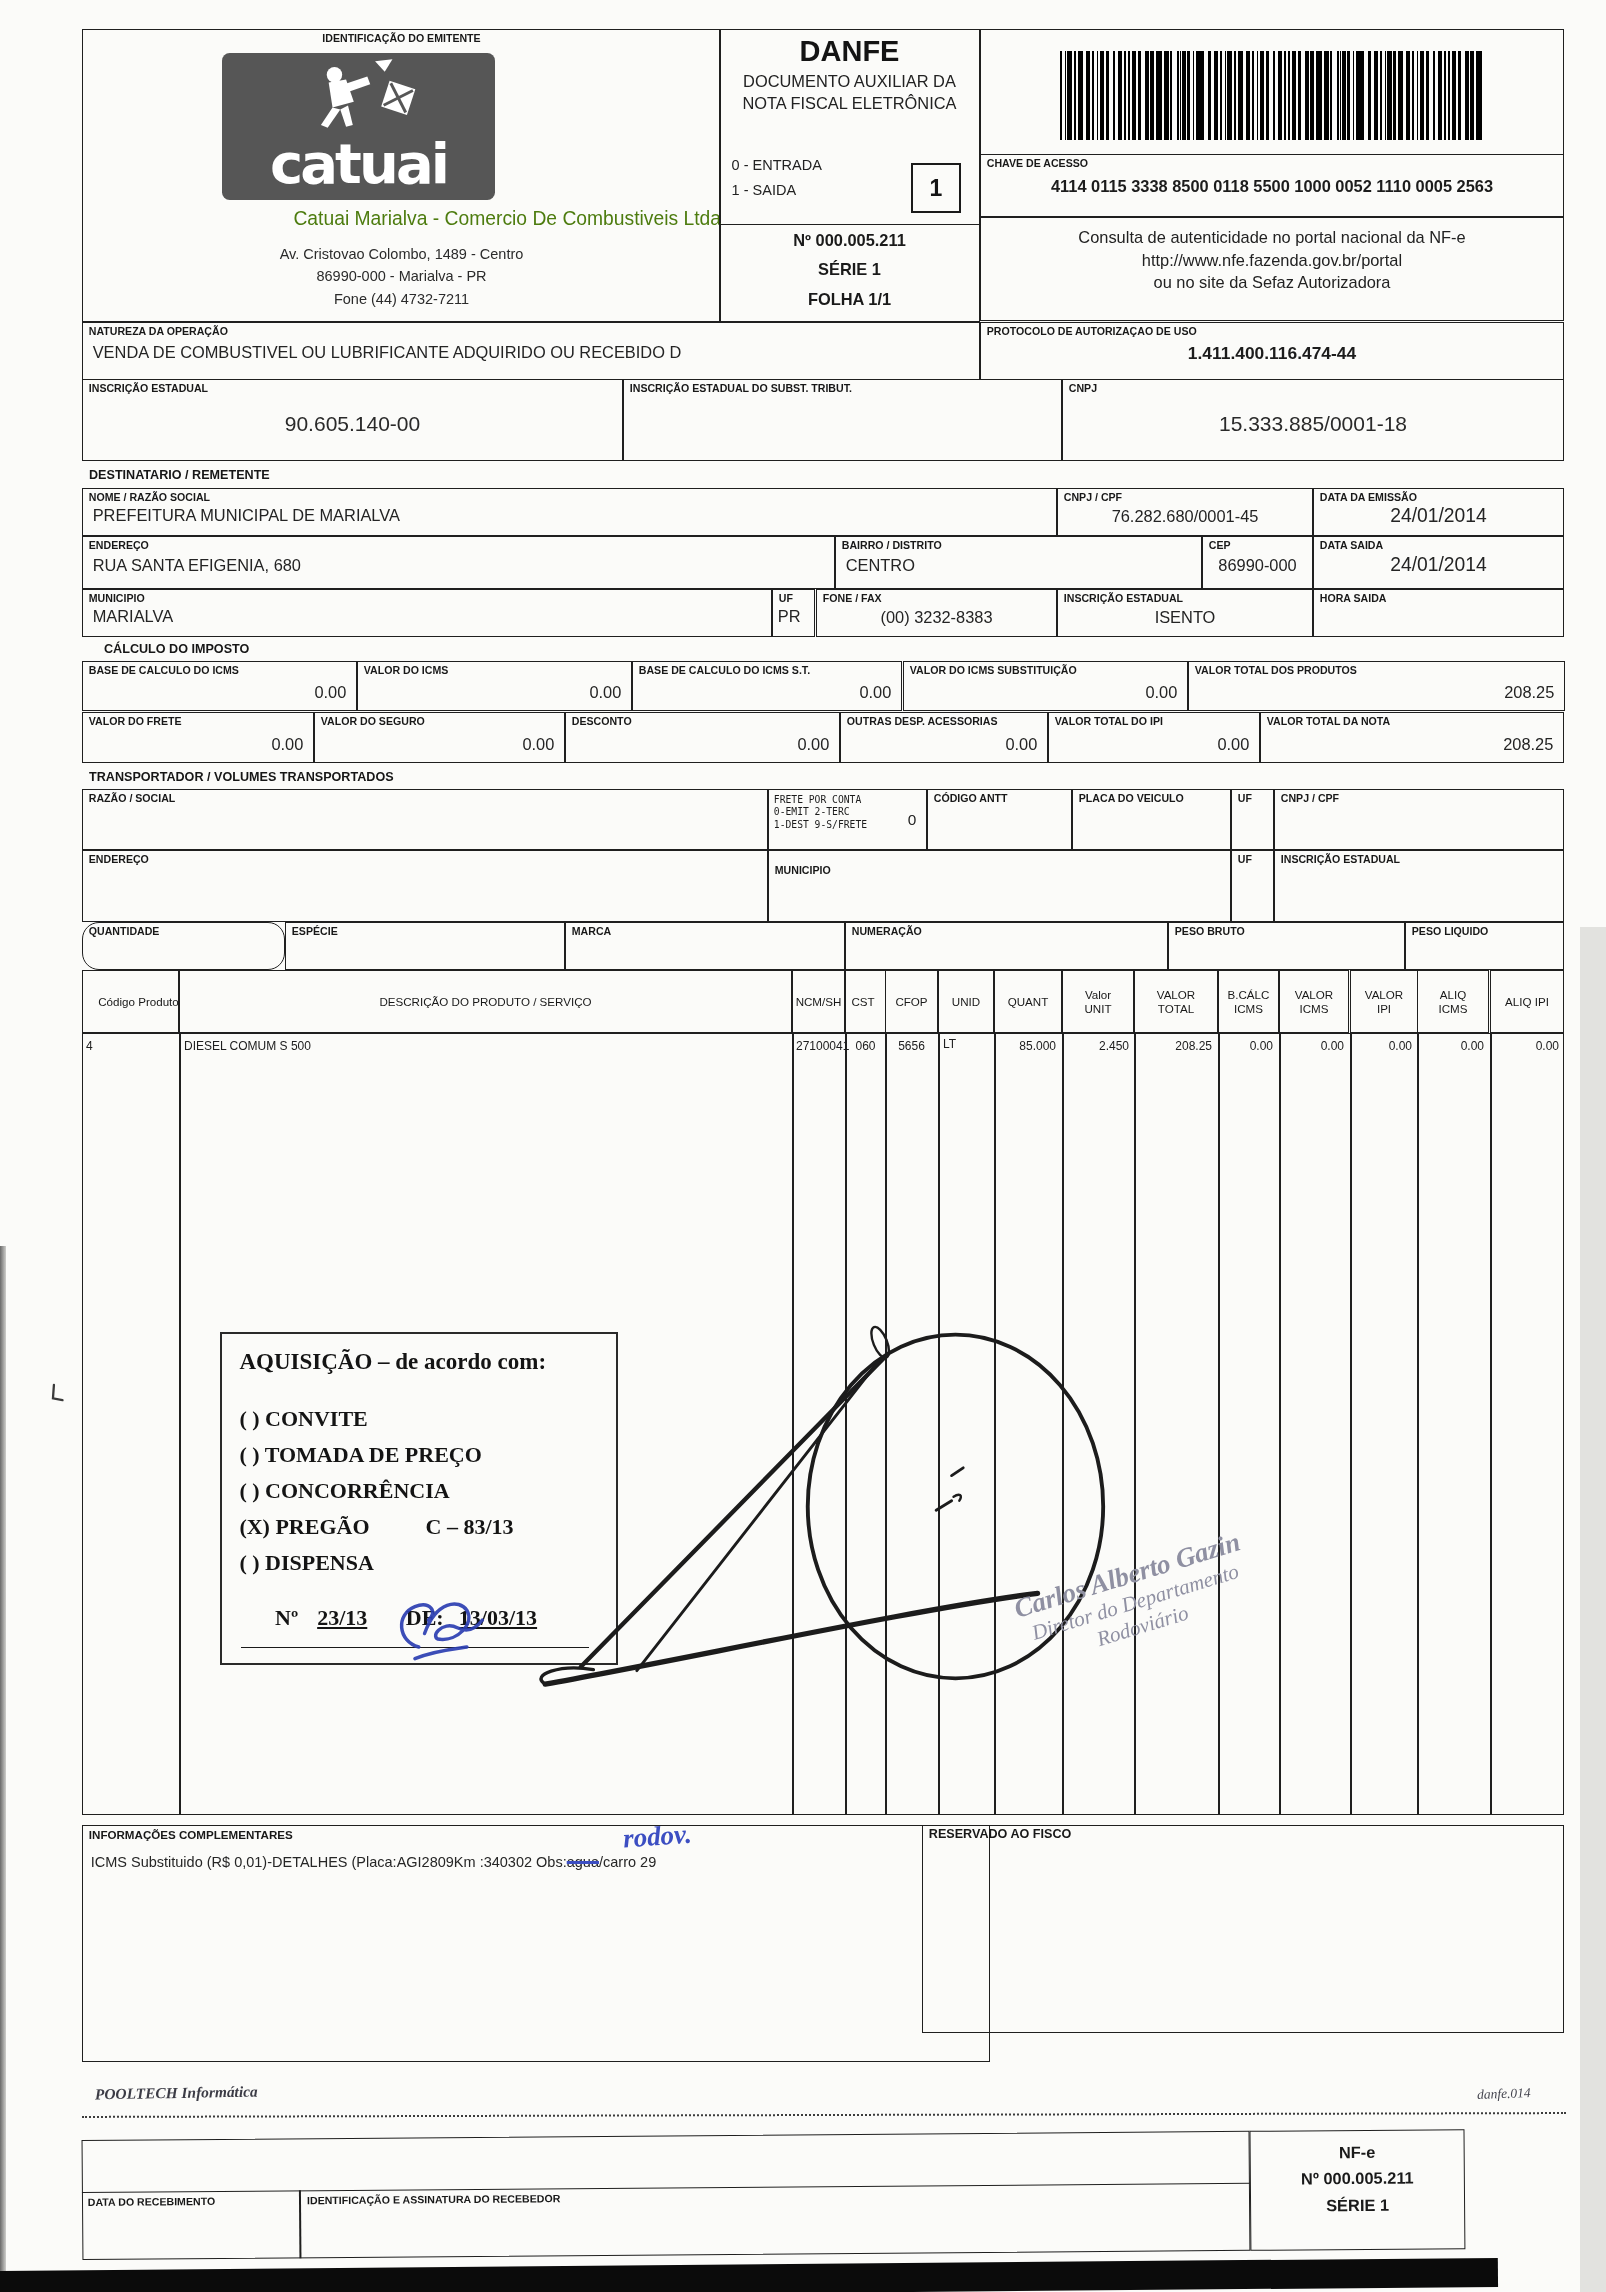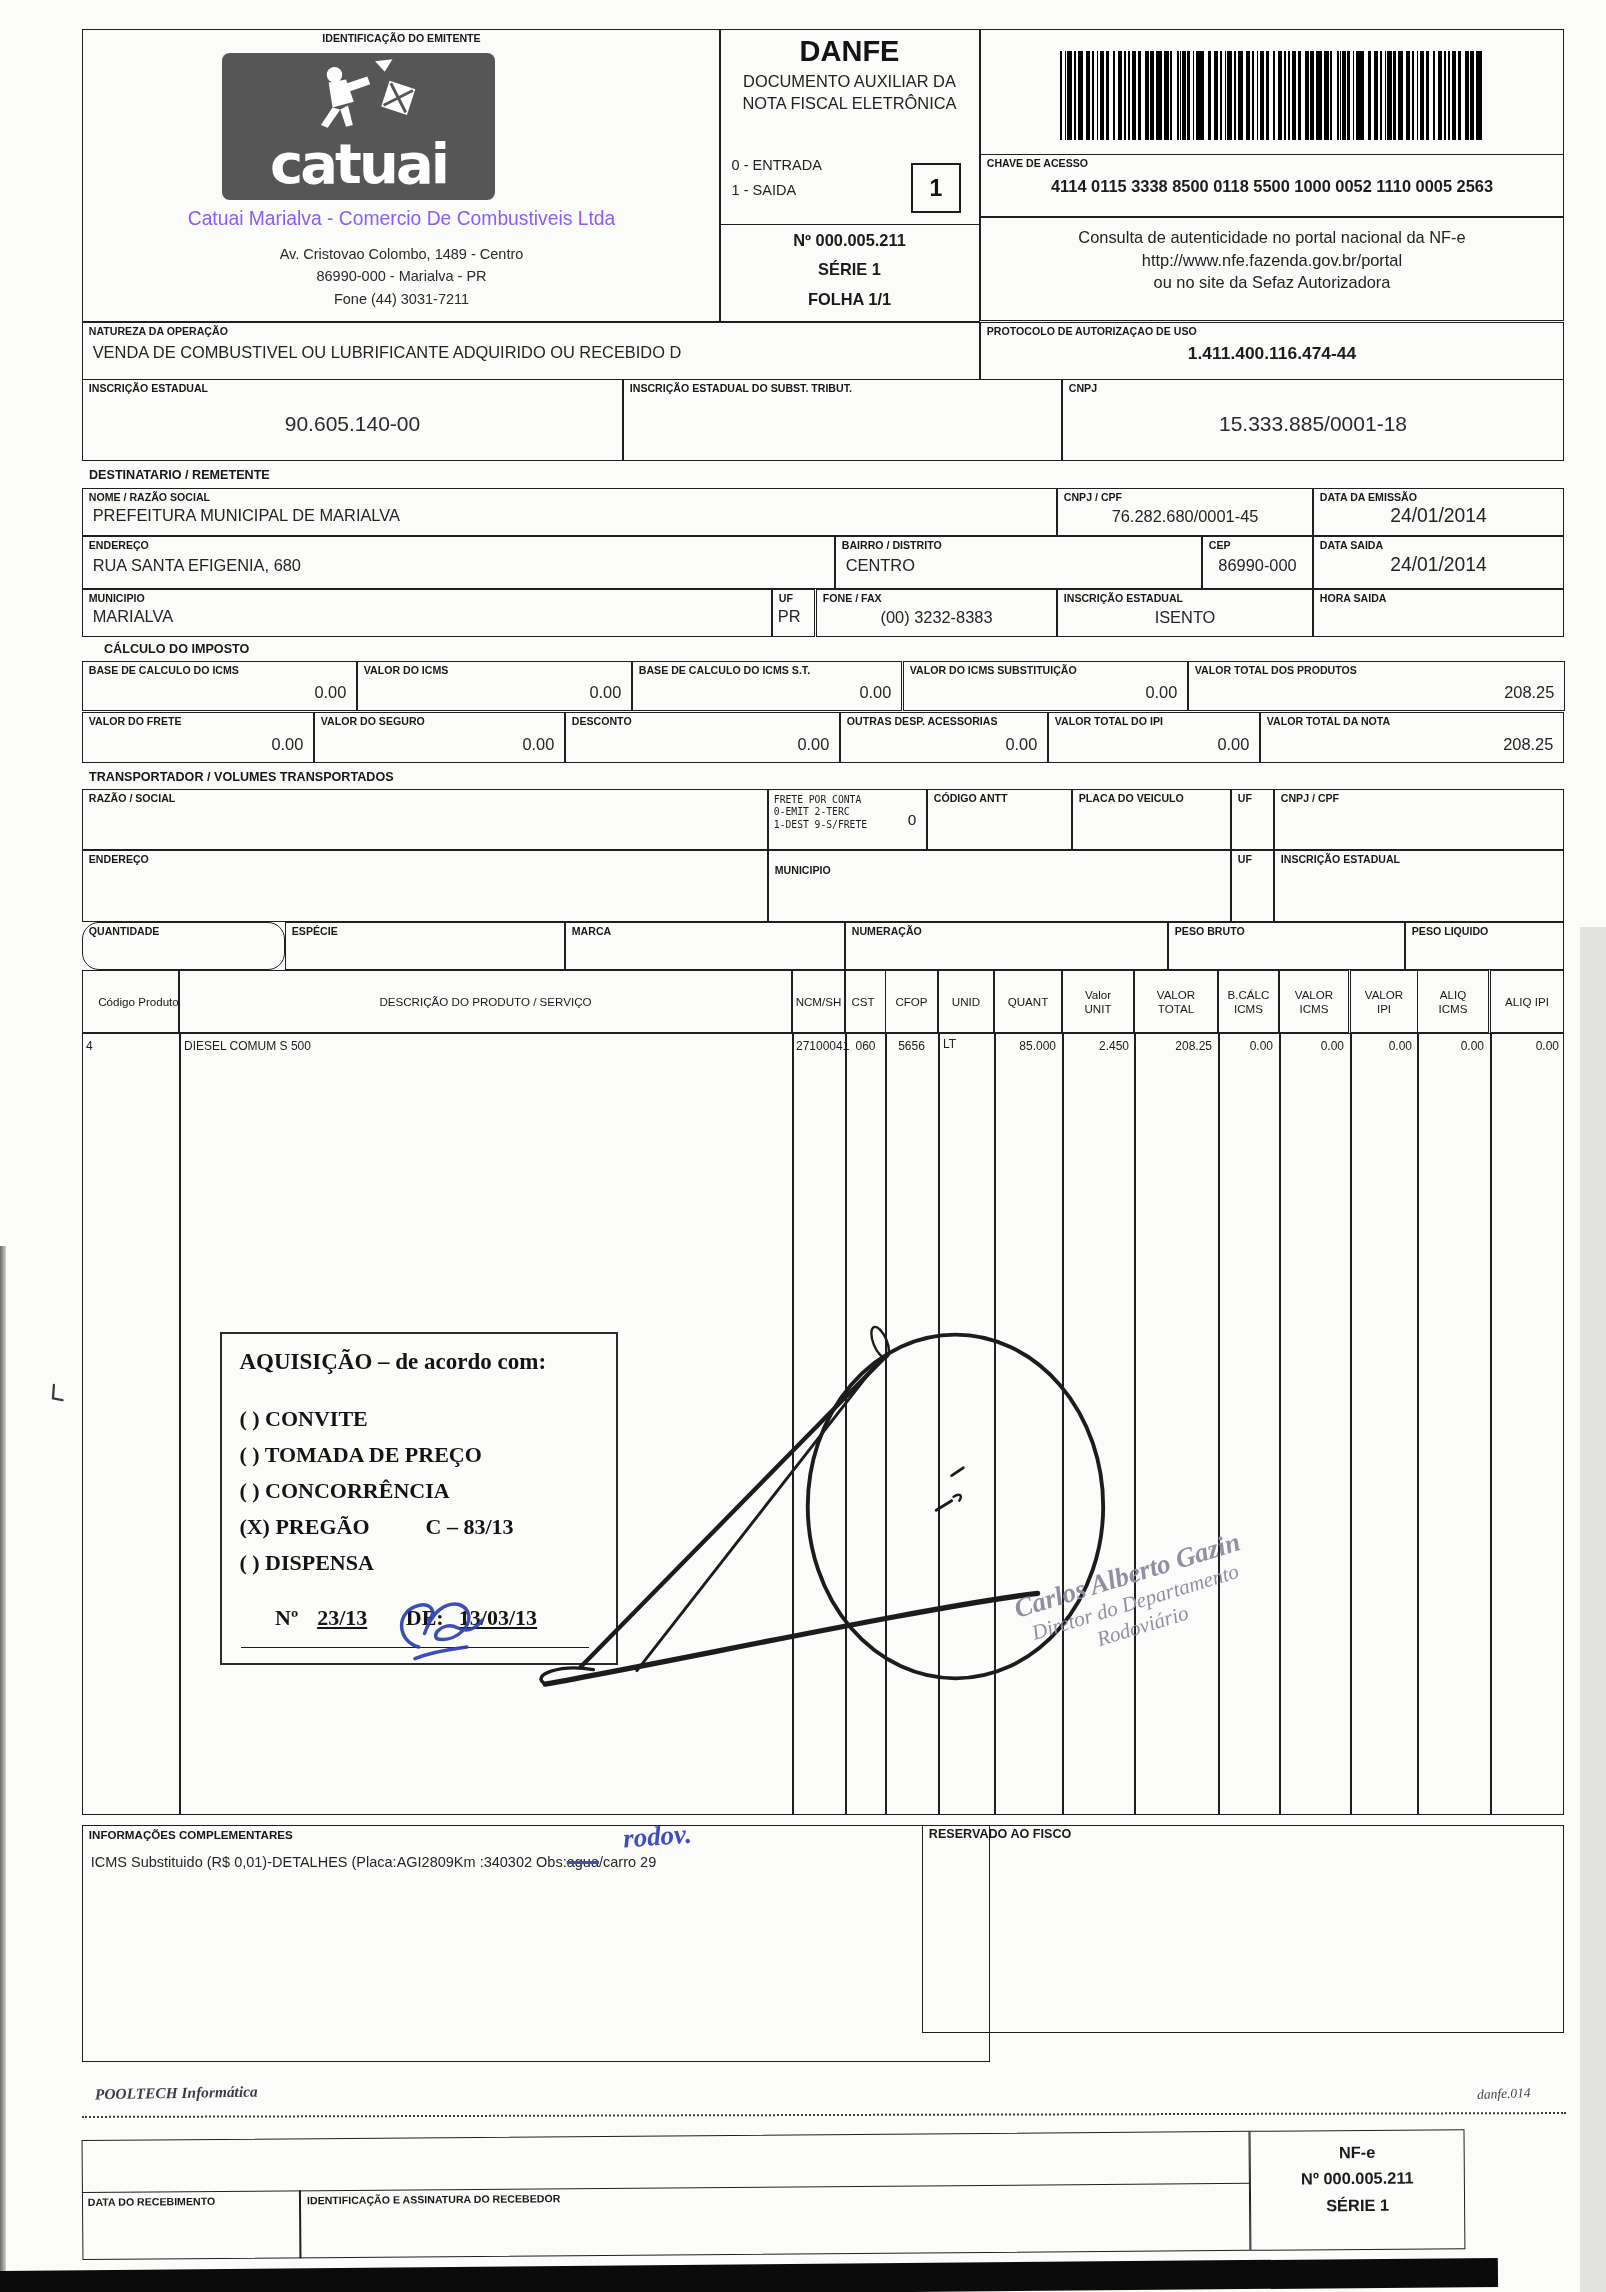--- a/index.html
+++ b/index.html
@@ -62,24 +62,24 @@
       <path d="M52,52 L58,70 L65,68 L60,48 Z" fill="#fff"></path>
       <g transform="rotate(18 112 40)">
         <rect x="98" y="26" width="28" height="28" fill="#fff"></rect>
         <line x1="100" y1="28" x2="124" y2="52" stroke="#565656" stroke-width="3"></line>
         <line x1="124" y1="28" x2="100" y2="52" stroke="#565656" stroke-width="3"></line>
       </g>
     </svg>
     <div class="logo-word">catuai</div>
   </div>
 
-  <div class="abs" style="left:82px;top:208px;width:639px;text-align:center;font-size:19.3px;color:#8b5cf6;">Catuai Marialva - Comercio De Combustiveis Ltda</div>
+  <div class="abs" style="left:82px;top:208px;width:639px;text-align:right;font-size:19.3px;color:#4d7c0f;">Catuai Marialva - Comercio De Combustiveis Ltda</div>
   <div class="abs" style="left:82px;top:246px;width:639px;text-align:center;font-size:14.5px;color:#2b2b2b;">Av. Cristovao Colombo, 1489 - Centro</div>
   <div class="abs" style="left:82px;top:268px;width:639px;text-align:center;font-size:14.5px;color:#2b2b2b;">86990-000 - Marialva - PR</div>
-  <div class="abs" style="left:82px;top:291px;width:639px;text-align:center;font-size:14.5px;color:#2b2b2b;">Fone (44) 3031-7211</div>
+  <div class="abs" style="left:82px;top:291px;width:639px;text-align:center;font-size:14.5px;color:#2b2b2b;">Fone (44) 4732-7211</div>
 
   <div class="box" style="left:719px;top:29px;width:261px;height:293px;">
     <div style="text-align:center;font-size:29px;font-weight:700;margin-top:4.8px;color:#141414;">DANFE</div>
     <div style="text-align:center;font-size:16.4px;line-height:22px;color:#222;margin-top:1.9px;padding:0 7.7px;">DOCUMENTO AUXILIAR DA NOTA FISCAL ELETRÔNICA</div>
     <div style="position:absolute;left:11.6px;top:127px;font-size:14.5px;color:#222;">0 - ENTRADA</div>
     <div style="position:absolute;left:11.6px;top:152px;font-size:14.5px;color:#222;">1 - SAIDA</div>
     <div style="position:absolute;left:191px;top:133px;width:50px;height:50px;border:2.9px solid #1a1a1a;text-align:center;font-size:23px;font-weight:700;line-height:46px;color:#141414;">1</div>
   </div>
   <div class="box" style="left:719px;top:224px;width:261px;height:98px;border-left:none;border-right:none;border-bottom:none;">
     <div style="text-align:center;font-size:16.4px;font-weight:700;margin-top:5.8px;color:#1a1a1a;">Nº 000.005.211</div>

